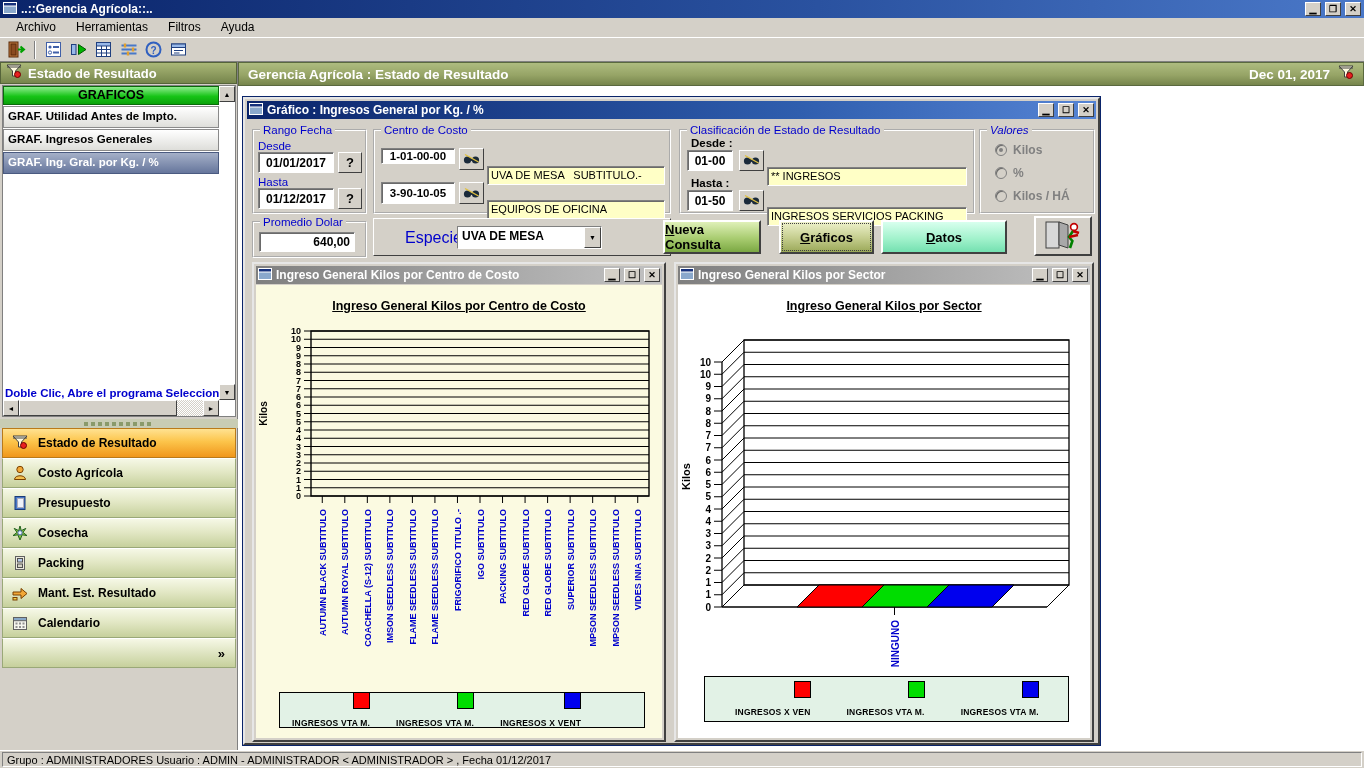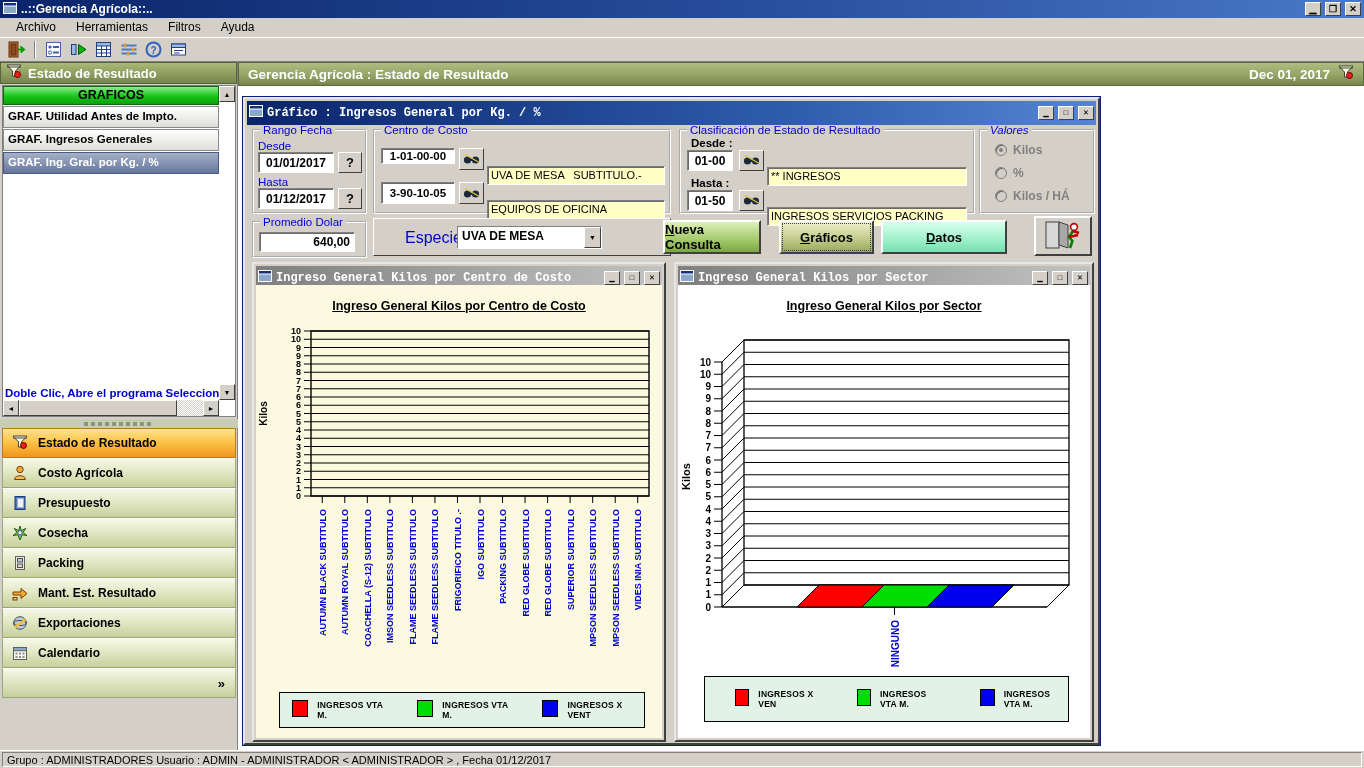--- a/index.html
+++ b/index.html
@@ -61,22 +61,22 @@
   
   .main-header { position:absolute; left:238px; top:62px; width:1126px; height:24px;
     background:linear-gradient(180deg,#aebc80,#96a466 55%,#76854c); border:1px solid #5a693f;
     color:#fff; font-weight:bold; font-size:13.5px; display:flex; align-items:center; padding:0 9px; gap:8px; }
   .mdi { position:absolute; left:238px; top:86px; width:1126px; height:664px; background:#fff; }
 
   
   .win { position:absolute; background:#D4D0C8; border:2px solid; border-color:#e6e6e6 #404040 #404040 #e6e6e6;
     box-shadow:0 0 0 1px #0a246a; }
   .winc { box-shadow:none; }
-  .win-title { height:24px; margin:2px; padding:0 2px; display:flex; align-items:center; gap:4px;
-    background:linear-gradient(90deg,#0a246a,#2f5eae 65%,#5584d4); color:#fff; font-weight:bold; font-size:12px;font-family:Liberation Mono, monospace; }
+  .win-title { height:18px; margin:2px; padding:0 2px; display:flex; align-items:center; gap:4px;
+    background:linear-gradient(90deg,#0a246a,#2f5eae 65%,#5584d4); color:#fff; font-weight:bold; font-size:12px; }
   .win-title.inactive { background:linear-gradient(90deg,#7f7f7f,#a8a8a8 60%,#c2c2c2); }
   .wt-text { flex:1; white-space:nowrap; overflow:hidden; }
   .wt-btn { width:16px; height:14px; display:flex; align-items:center; justify-content:center;
     font-size:9px; font-weight:bold; color:#000; line-height:1; }
   .win-client { position:absolute; left:2px; right:2px; top:22px; bottom:2px; }
 
   
   fieldset.grp { position:absolute; border:2px groove #fff; padding:0; }
   fieldset.grp legend { color:#0000cc; font-size:11.5px; margin-left:6px; padding:0 3px; }
   .flabel { position:absolute; color:#0000cc; font-size:11.5px; }
@@ -97,21 +97,21 @@
     font-weight:bold; font-size:13px; display:flex; align-items:center; justify-content:center; }
   .cmd u { text-decoration:underline; }
   .cmd-green { background:linear-gradient(180deg,#dff0b8,#a8cc70 55%,#7ba843); }
   .cmd-olive { background:linear-gradient(180deg,#eef2cc,#c3cc8c 55%,#9aa858); outline:1px dotted #404040; outline-offset:-4px; }
   .cmd-mint  { background:linear-gradient(180deg,#d6ffe e,#9ef2cc); background:linear-gradient(180deg,#d8ffee,#a2f2cc 55%,#74e0b0); }
 
   
   .chart-body { position:absolute; left:2px; right:2px; top:21px; bottom:2px; overflow:hidden; }
   .chart-title { text-align:center; font-weight:bold; font-size:12.5px; text-decoration:underline; padding-top:14px; }
   .legend-box { position:absolute; border:1px solid #000; background:#e2f2e6; display:flex; align-items:center; padding-left:12px; gap:26px; }
-  .leg-item { display:flex; align-items:flex-start; gap:9px; }
+  .leg-item { display:flex; align-items:flex-end; gap:9px;flex-direction:column; }
   .leg-swatch { width:17px; height:17px; border:1px solid #000; }
   .leg-text { font-size:8.5px; font-weight:bold; letter-spacing:.2px; }
 
   
   .statusbar { position:absolute; left:0; bottom:0; width:100%; height:18px; background:#D4D0C8;
     border-top:1px solid #fff; display:flex; align-items:center; }
   .status-cell { margin:1px 2px; padding:1px 4px; width:100%; height:15px; border:1px solid #808080;
     border-right-color:#fff; border-bottom-color:#fff; font-size:11px; white-space:nowrap; overflow:hidden; }
 </style>
 </head>
@@ -261,28 +261,20 @@
               <rect x="5.5" y="9" width="5" height="3.5" fill="#d6d4c6" stroke="#505050"></rect>
             </svg></span>
           <span>Packing</span>
         </div>
         <div class="nav-btn">
           <span class="nico"><svg width="16" height="16" viewBox="0 0 16 16">
               <path d="M1 7 h8 v-3.5 l6 5 -6 5 V10 H1 Z" fill="#f2a838" stroke="#7a4000"></path>
               <rect x="1" y="12.5" width="4" height="2.5" fill="#f2d048" stroke="#7a4000"></rect>
             </svg></span>
           <span>Mant. Est. Resultado</span>
-        </div>
-        <div class="nav-btn">
-          <span class="nico"><svg width="16" height="16" viewBox="0 0 16 16">
-              <circle cx="8" cy="8" r="6.3" fill="#c2ccd8" stroke="#3a4a5a"></circle>
-              <ellipse cx="8" cy="8" rx="6.3" ry="2.6" fill="none" stroke="#3a4a5a"></ellipse>
-              <path d="M2.5 12.5 L13.5 4.5" stroke="#f0c030" stroke-width="2.2"></path>
-            </svg></span>
-          <span>Exportaciones</span>
         </div>
         <div class="nav-btn">
           <span class="nico"><svg width="16" height="16" viewBox="0 0 16 16">
               <rect x="1.5" y="2.5" width="13" height="12" fill="#f6f6ee" stroke="#606060"></rect>
               <rect x="1.5" y="2.5" width="13" height="3.2" fill="#88a8c8" stroke="#606060"></rect>
               <g fill="#909090">
                 <rect x="3.5" y="7.5" width="2" height="2"></rect>
                 <rect x="7" y="7.5" width="2" height="2"></rect>
                 <rect x="10.5" y="7.5" width="2" height="2"></rect>
                 <rect x="3.5" y="11" width="2" height="2"></rect>

